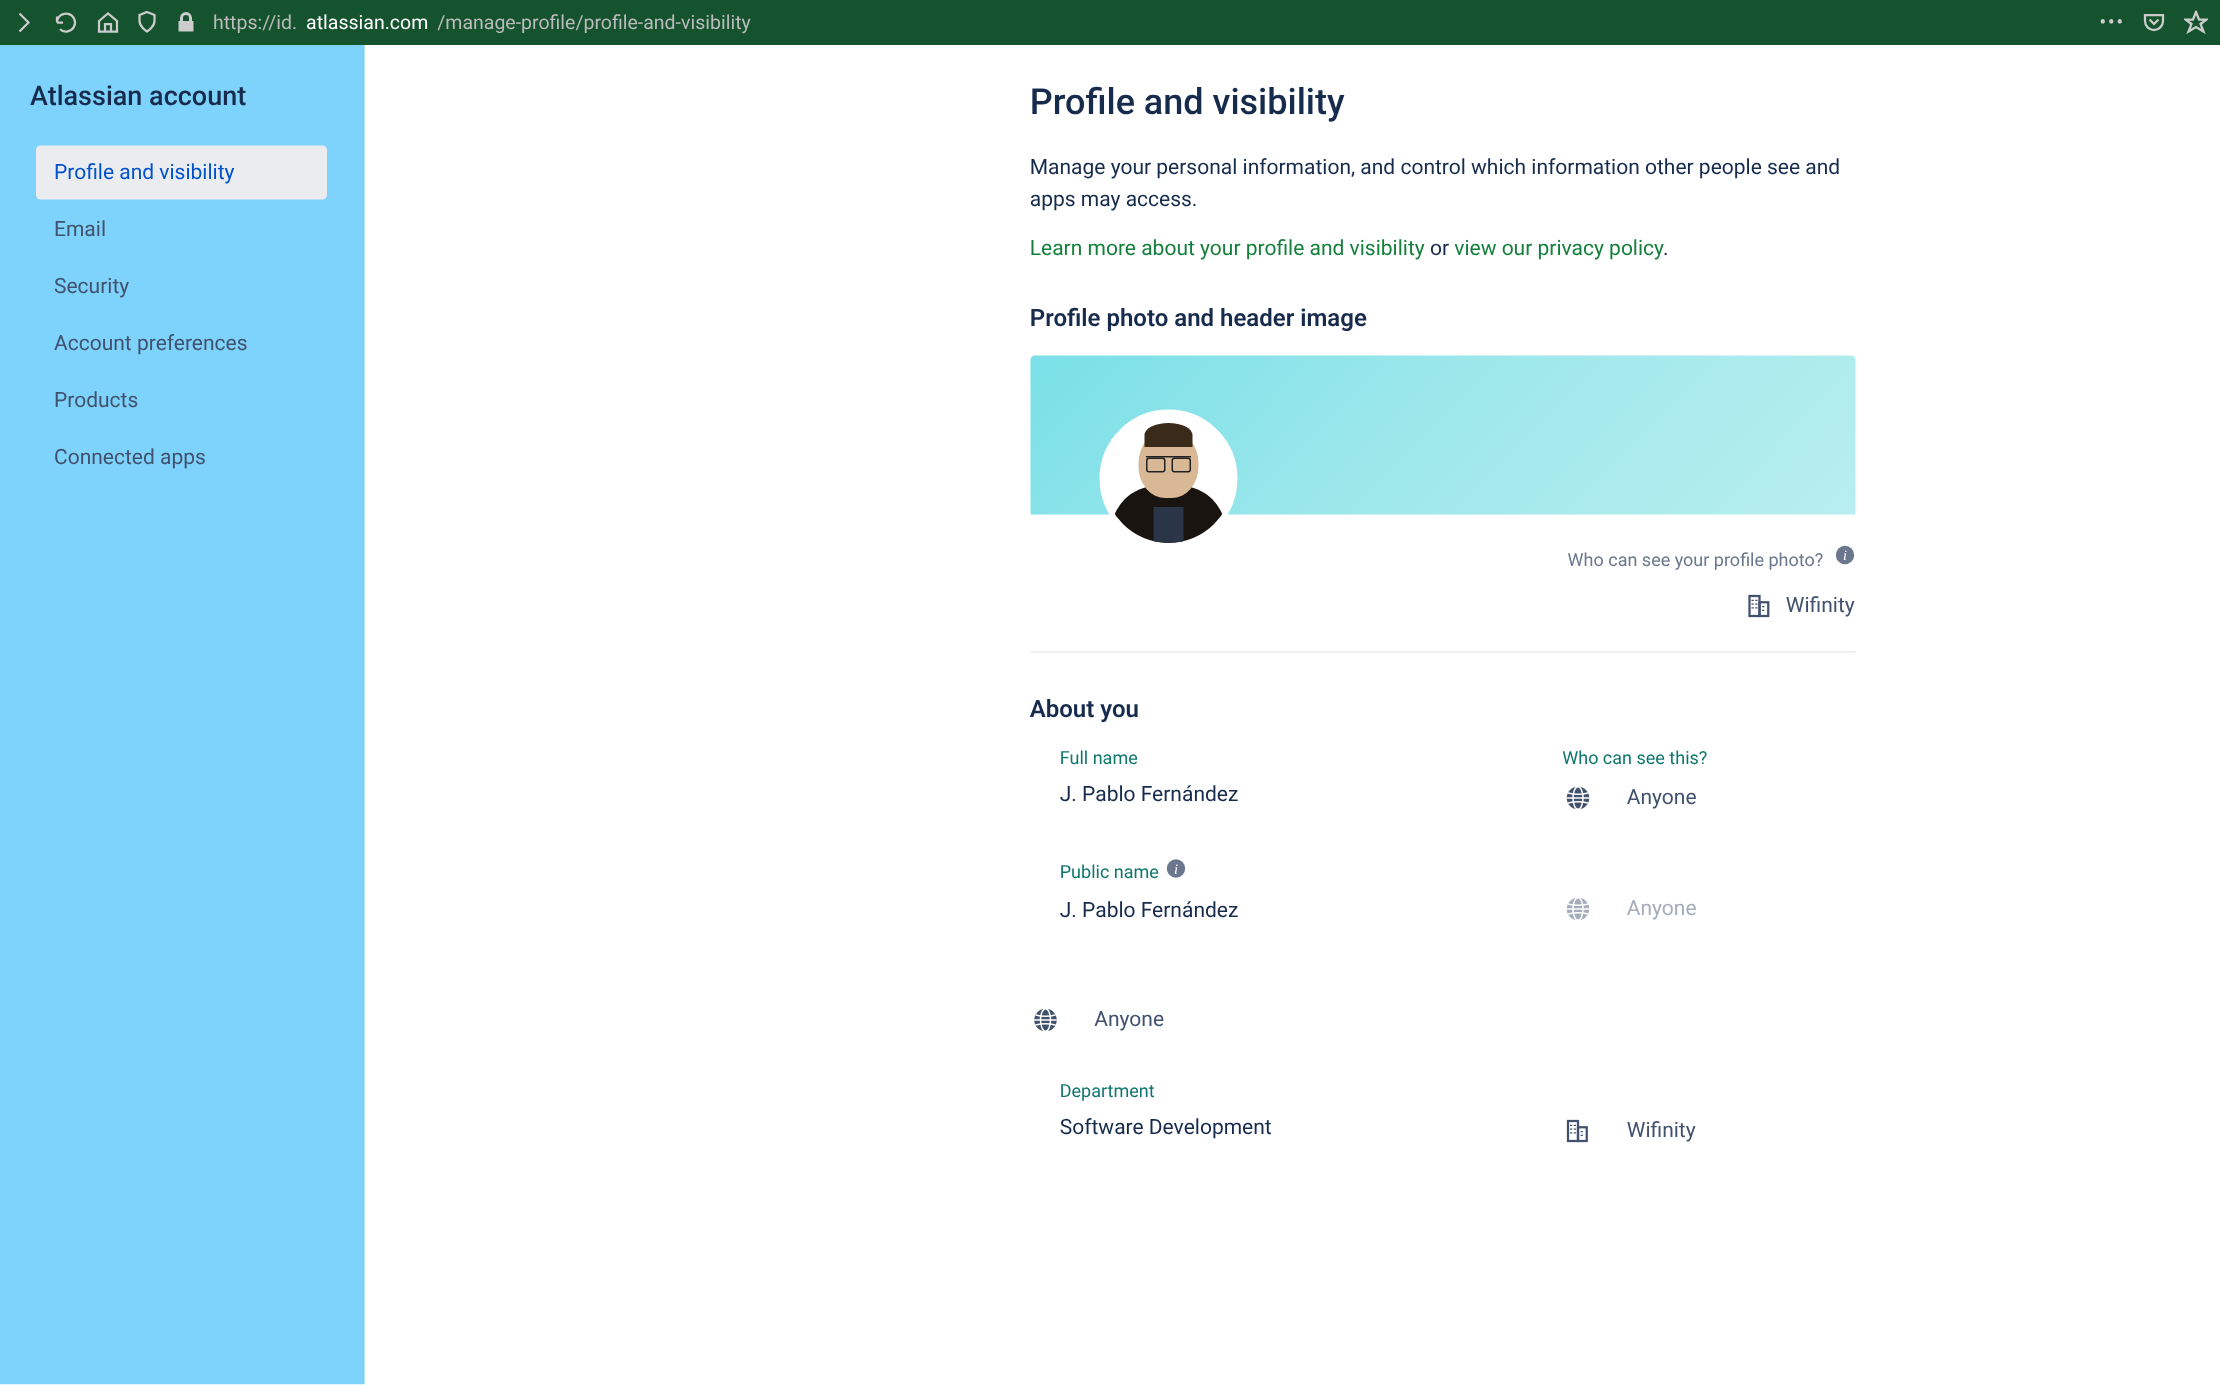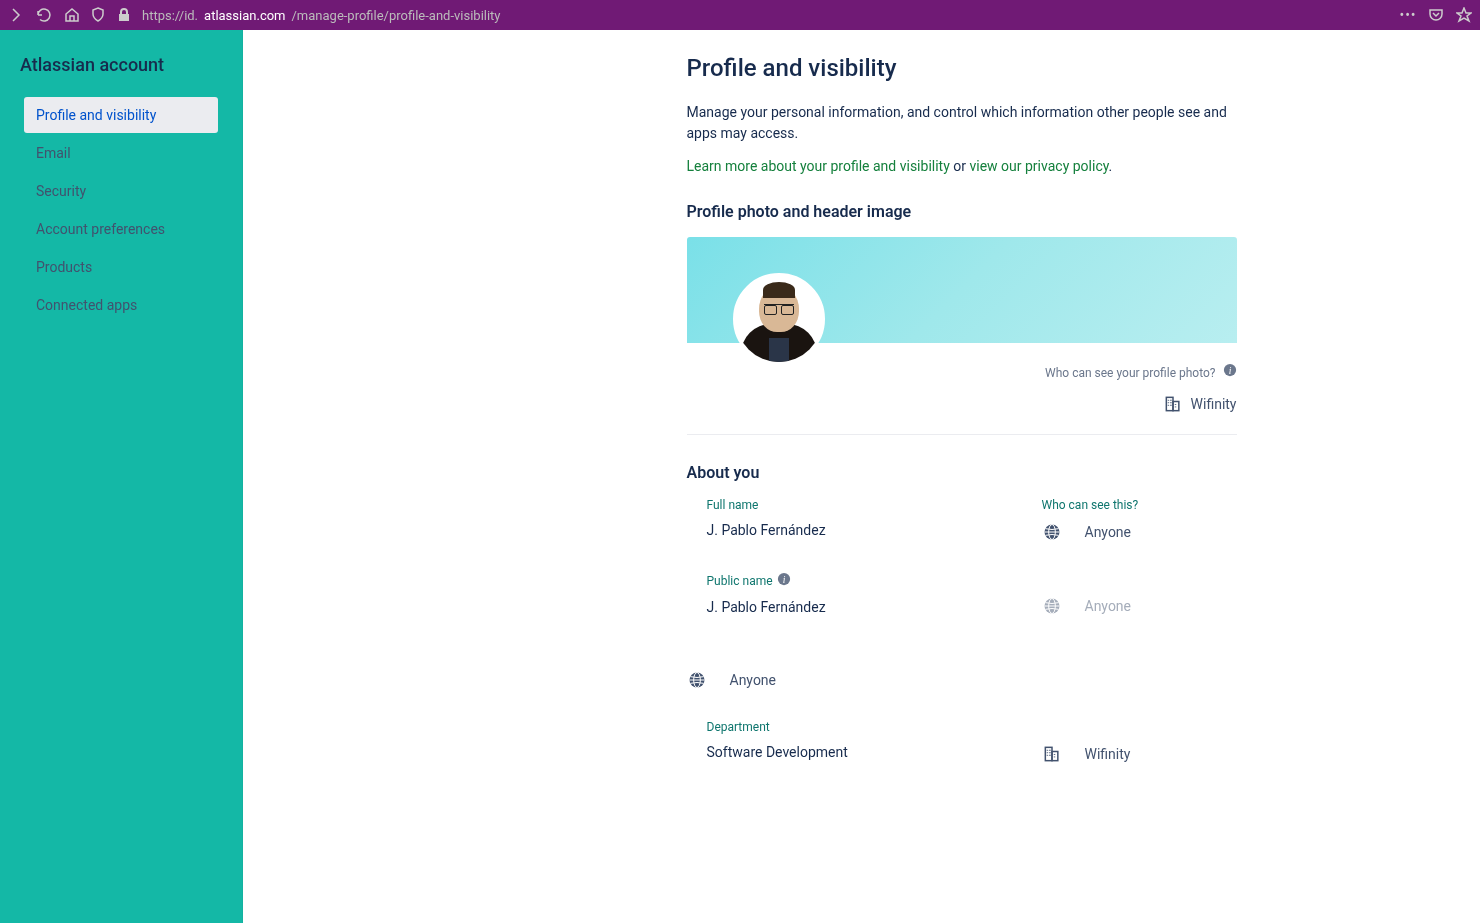--- a/index.html
+++ b/index.html
@@ -5,21 +5,21 @@
     * { box-sizing: border-box; margin: 0; padding: 0; }
     body {
       font-family: -apple-system, BlinkMacSystemFont, "Segoe UI", Roboto, Helvetica, Arial, sans-serif;
       font-size: 14px;
       color: #172b4d;
       background: #fff;
     }
     
     
     .browser-bar {
-      background: #701a75;
+      background: #14532d;
       height: 30px;
       display: flex;
       align-items: center;
       padding: 0 8px;
       color: #ccc;
       gap: 10px;
     }
     .browser-bar .nav-icons {
       display: flex;
       gap: 12px;
@@ -47,21 +47,21 @@
       justify-content: center;
     }
     
     
     .app {
       display: flex;
       height: calc(100vh - 30px);
     }
     .sidebar {
       width: 243px;
-      background: #14b8a6;
+      background: #7dd3fc;
       padding: 24px 8px 24px 8px;
       border-right: 1px solid rgba(0,0,0,0.03);
     }
     .sidebar h2 {
       font-size: 18px;
       font-weight: 500;
       color: #172b4d;
       margin: 0 0 22px 12px;
     }
     .sidebar-item {

